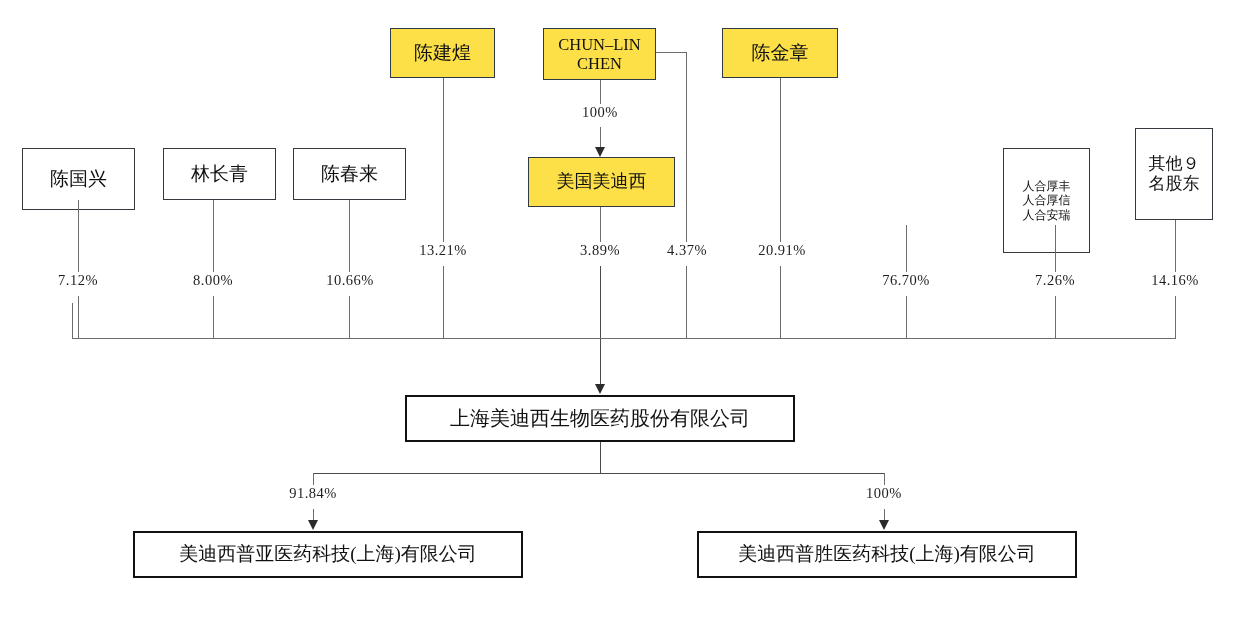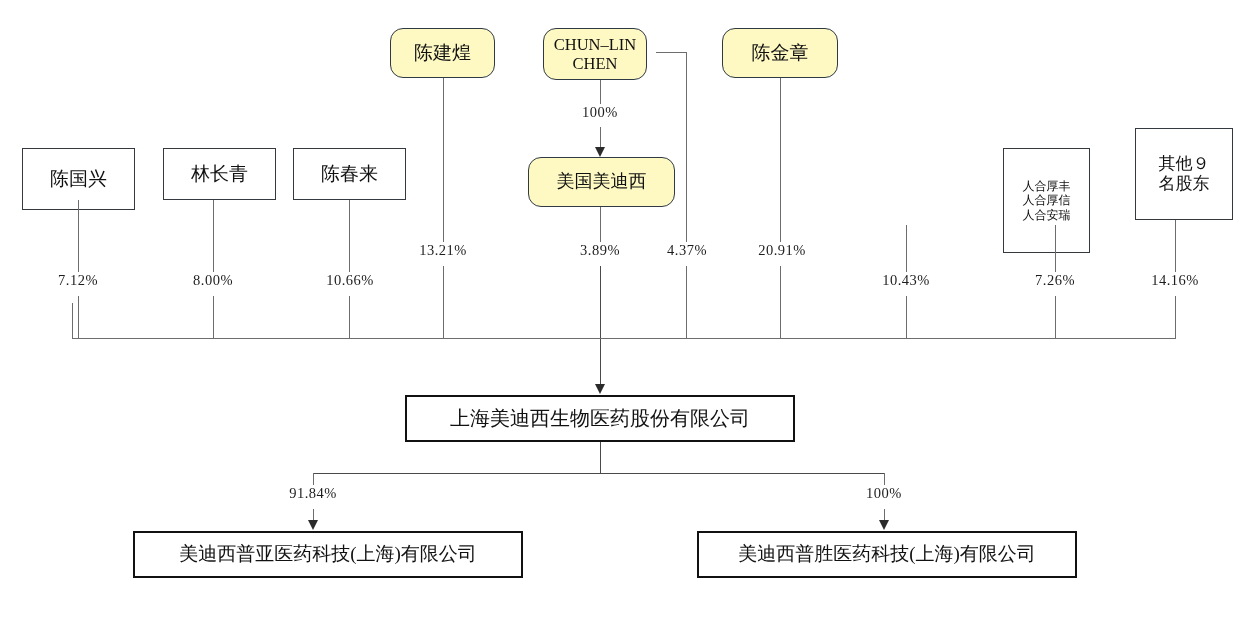--- a/index.html
+++ b/index.html
@@ -26,23 +26,22 @@
     background: #ffffff;
     display: flex;
     align-items: center;
     justify-content: center;
     text-align: center;
     line-height: 1.18;
     color: #111111;
     font-family: "Liberation Serif", "DejaVu Serif", serif;
   }
   .box.blue {
-    background: #fef9c3;
+    background: #fde047;
     border-color: #2f3a45;
-    border-radius: 13px;
   }
   .box.thick {
     border-width: 2.4px;
     border-color: #111111;
   }
   .box .txt { display: block; padding: 0 4px; }
 
   
   .vline {
     position: absolute;
@@ -78,21 +77,21 @@
 </style>
 </head>
 <body>
 
 <div id="canvas">
 
   <div class="box blue" style="left:390px; top:28px; width:105px; height:50px; font-size:19px;">
     <span class="txt">陈建煌</span>
   </div>
 
-  <div class="box blue" style="left:543px; top:28px; width:104px; height:52px; font-size:16.5px; white-space:pre-line;">
+  <div class="box blue" style="left:543px; top:28px; width:113px; height:52px; font-size:16.5px; white-space:pre-line;">
     <span class="txt">CHUN–LIN
 CHEN</span>
   </div>
 
   <div class="box blue" style="left:722px; top:28px; width:116px; height:50px; font-size:19px;">
     <span class="txt">陈金章</span>
   </div>
 
   <div class="box blue" style="left:528px; top:157px; width:147px; height:50px; font-size:18px;">
     <span class="txt">美国美迪西</span>
@@ -110,21 +109,21 @@
     <span class="txt">陈春来</span>
   </div>
 
 
   <div class="box" style="left:1003px; top:120px; width:87px; height:105px; font-size:12px; white-space:pre-line;margin-top:28px;">
     <span class="txt">人合厚丰
 人合厚信
 人合安瑞</span>
   </div>
 
-  <div class="box" style="left:1135px; top:128px; width:98px; height:92px; font-size:17px; white-space:pre-line;">
+  <div class="box" style="left:1135px; top:128px; width:78px; height:92px; font-size:17px; white-space:pre-line;">
     <span class="txt">其他９
 名股东</span>
   </div>
 
   <div class="box thick" style="left:405px; top:395px; width:390px; height:47px; font-size:20px;">
     <span class="txt">上海美迪西生物医药股份有限公司</span>
   </div>
 
   <div class="box thick" style="left:133px; top:531px; width:390px; height:47px; font-size:19px;">
     <span class="txt">美迪西普亚医药科技(上海)有限公司</span>
@@ -163,21 +162,21 @@
 
   <div class="vline" style="left:213px; top:200px; height:72px;"></div>
   <div class="pct" style="left:173px; top:272px; width:80px;">8.00%</div>
   <div class="vline" style="left:213px; top:296px; height:42px;"></div>
 
   <div class="vline" style="left:349px; top:200px; height:72px;"></div>
   <div class="pct" style="left:309px; top:272px; width:82px;">10.66%</div>
   <div class="vline" style="left:349px; top:296px; height:42px;"></div>
 
   <div class="vline" style="left:906px; top:225px; height:47px;"></div>
-  <div class="pct" style="left:864px; top:272px; width:84px;">10.43%</div>
+  <div class="pct" style="left:864px; top:272px; width:84px;">76.70%</div>
   <div class="vline" style="left:906px; top:296px; height:42px;"></div>
 
   <div class="vline" style="left:1055px; top:225px; height:47px;"></div>
   <div class="pct" style="left:1015px; top:272px; width:80px;">7.26%</div>
   <div class="vline" style="left:1055px; top:296px; height:42px;"></div>
 
   <div class="vline" style="left:1175px; top:220px; height:52px;"></div>
   <div class="pct" style="left:1134px; top:272px; width:82px;">14.16%</div>
   <div class="vline" style="left:1175px; top:296px; height:42px;"></div>
 

